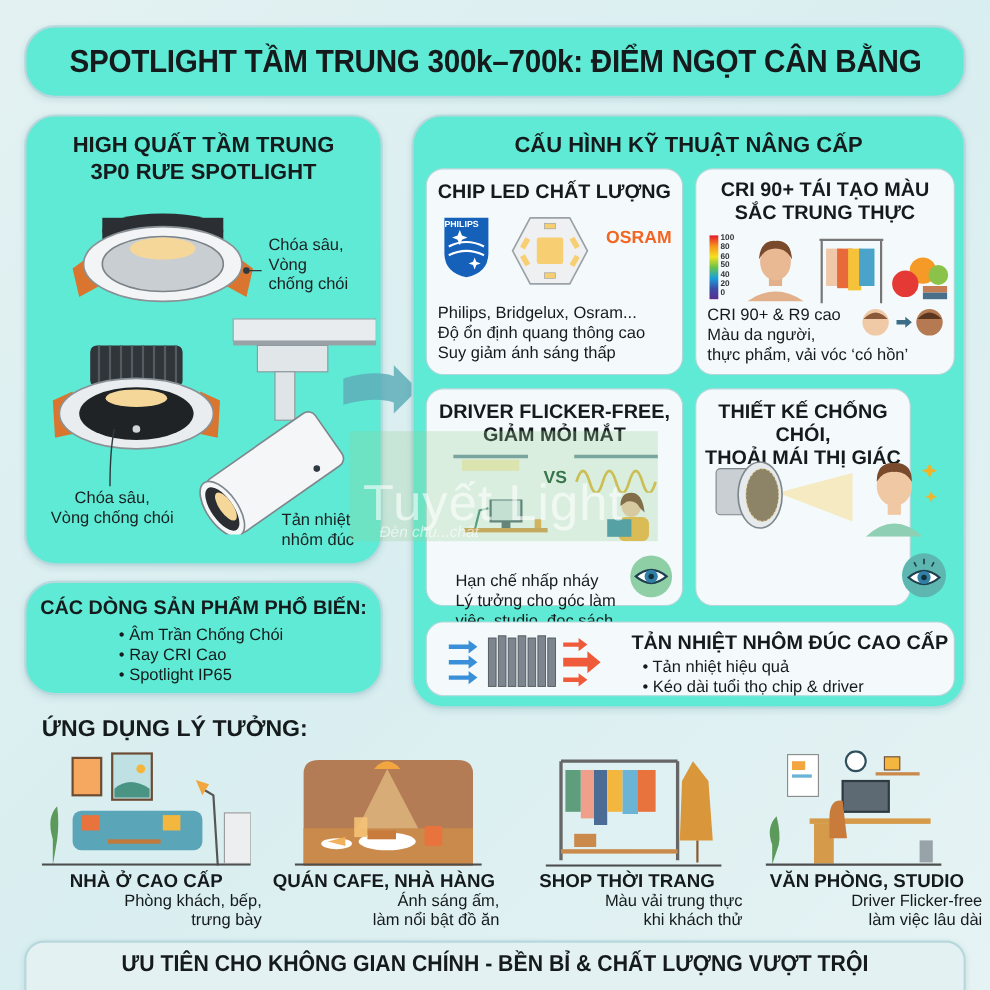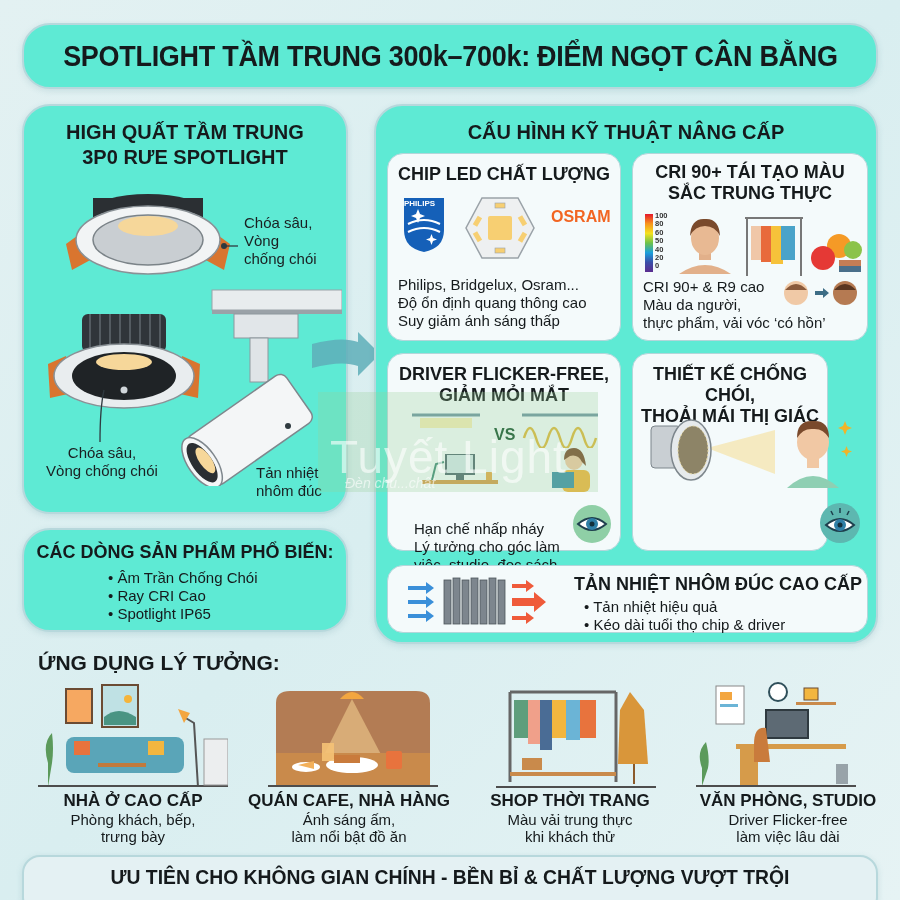--- a/index.html
+++ b/index.html
@@ -19,21 +19,21 @@
   .title-banner{left:22px;top:23px;width:856px;height:66px;display:flex;align-items:center;justify-content:center;}
   .title-banner h1{font-size:29px;font-weight:700;letter-spacing:-0.3px;font-family:"Liberation Sans",sans-serif;transform:scaleX(0.93);}
   .h2{font-weight:700;text-align:center;font-size:20px;line-height:25px;}
   .h3{font-weight:700;text-align:center;font-size:18px;line-height:21px;}
   .body-text{font-size:15px;line-height:18px;}
   .callout{position:absolute;font-size:15px;line-height:18px;color:#1a1f21;}
   ul.bullets{list-style:none;}
   ul.bullets li::before{content:"• ";}
   .app{position:absolute;text-align:center;width:210px;}
   .app .t{font-weight:700;font-size:17px;line-height:20px;}
-  .app .d{font-size:15px;line-height:17px;}
+  .app .d{font-size:15px;line-height:17px;text-align:right;}
   .watermark{position:absolute;left:318px;top:392px;width:280px;height:100px;background:rgba(150,210,150,0.28);pointer-events:none;}
   .wm-text{position:absolute;left:330px;top:430px;font-size:46px;color:rgba(255,255,255,0.6);letter-spacing:1px;font-family:"Liberation Sans",sans-serif;}
   .wm-sub{position:absolute;left:345px;top:475px;font-size:14px;font-style:italic;color:rgba(255,255,255,0.6);}
 </style>
 </head>
 <body>
 
 <div class="panel title-banner">
   <h1>SPOTLIGHT TẦM TRUNG 300k–700k: ĐIỂM NGỌT CÂN BẰNG</h1>
 </div>

